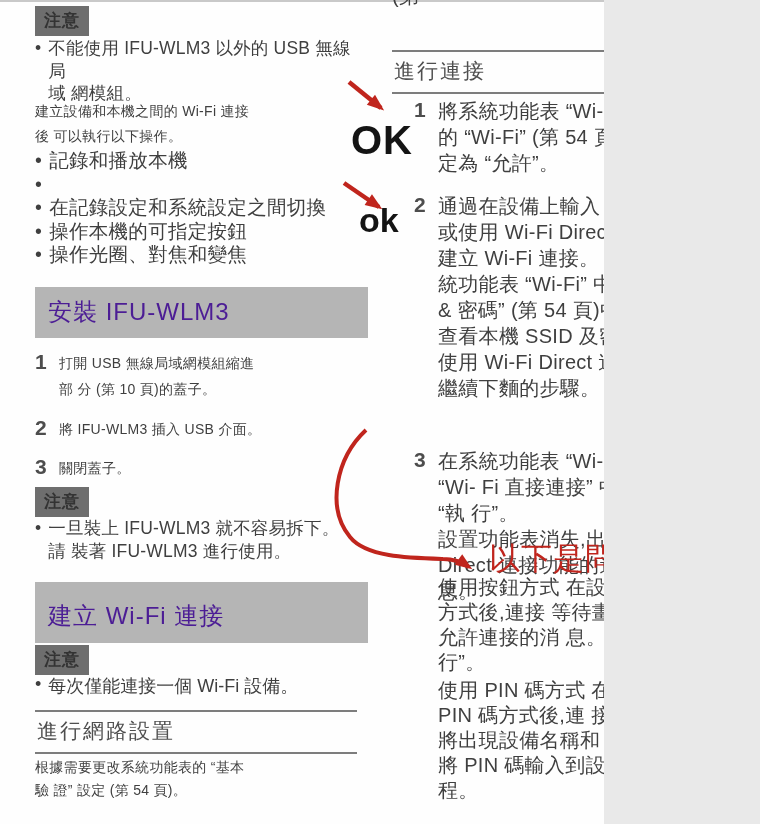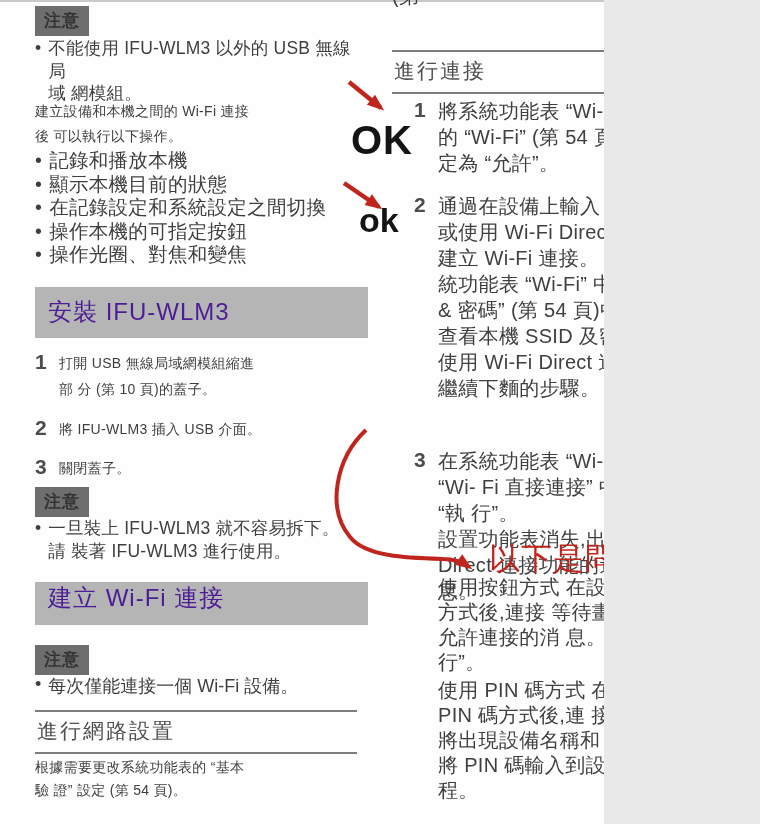--- a/index.html
+++ b/index.html
@@ -64,21 +64,20 @@
   <div class="abs lefttext pre" style="left:35px;top:99px;width:334px;">建立設備和本機之間的 Wi-Fi 連接
 後 可以執行以下操作。</div>
 
   <ul class="bullets abs" style="left:35px;top:149px;width:334px;font-size:19.5px;line-height:23.5px;letter-spacing:0.3px;">
     <li>
         <span class="dot">•</span>
         <span>記錄和播放本機</span>
       </li>
     <li>
         <span class="dot">•</span>
-        <span>顯示本機目前的狀態</span>
       </li>
     <li>
         <span class="dot">•</span>
         <span>在記錄設定和系統設定之間切換</span>
       </li>
     <li>
         <span class="dot">•</span>
         <span>操作本機的可指定按鈕</span>
       </li>
     <li>
@@ -110,21 +109,21 @@
   </div>
 
   <ul class="bullets abs leftsmall" style="left:35px;top:517px;width:334px;line-height:23px;">
     <li>
       <span class="dot">•</span>
       <span class="pre">一旦裝上 IFU-WLM3 就不容易拆下。
 請 裝著 IFU-WLM3 進行使用。</span>
     </li>
   </ul>
 
-  <div class="abs hbar" style="left:35px;top:582px;padding-top:0;padding-bottom:11px;">建立 Wi-Fi 連接</div>
+  <div class="abs hbar" style="left:35px;top:582px;padding-top:18px;padding-bottom:11px;">建立 Wi-Fi 連接</div>
 
   <div class="abs" style="left:35px;top:645px;">
     <span class="badge">注意</span>
   </div>
 
   <ul class="bullets abs" style="left:35px;top:674px;width:334px;font-size:18px;">
     <li>
       <span class="dot">•</span>
       <span>每次僅能連接一個 Wi-Fi 設備。</span>
     </li>

